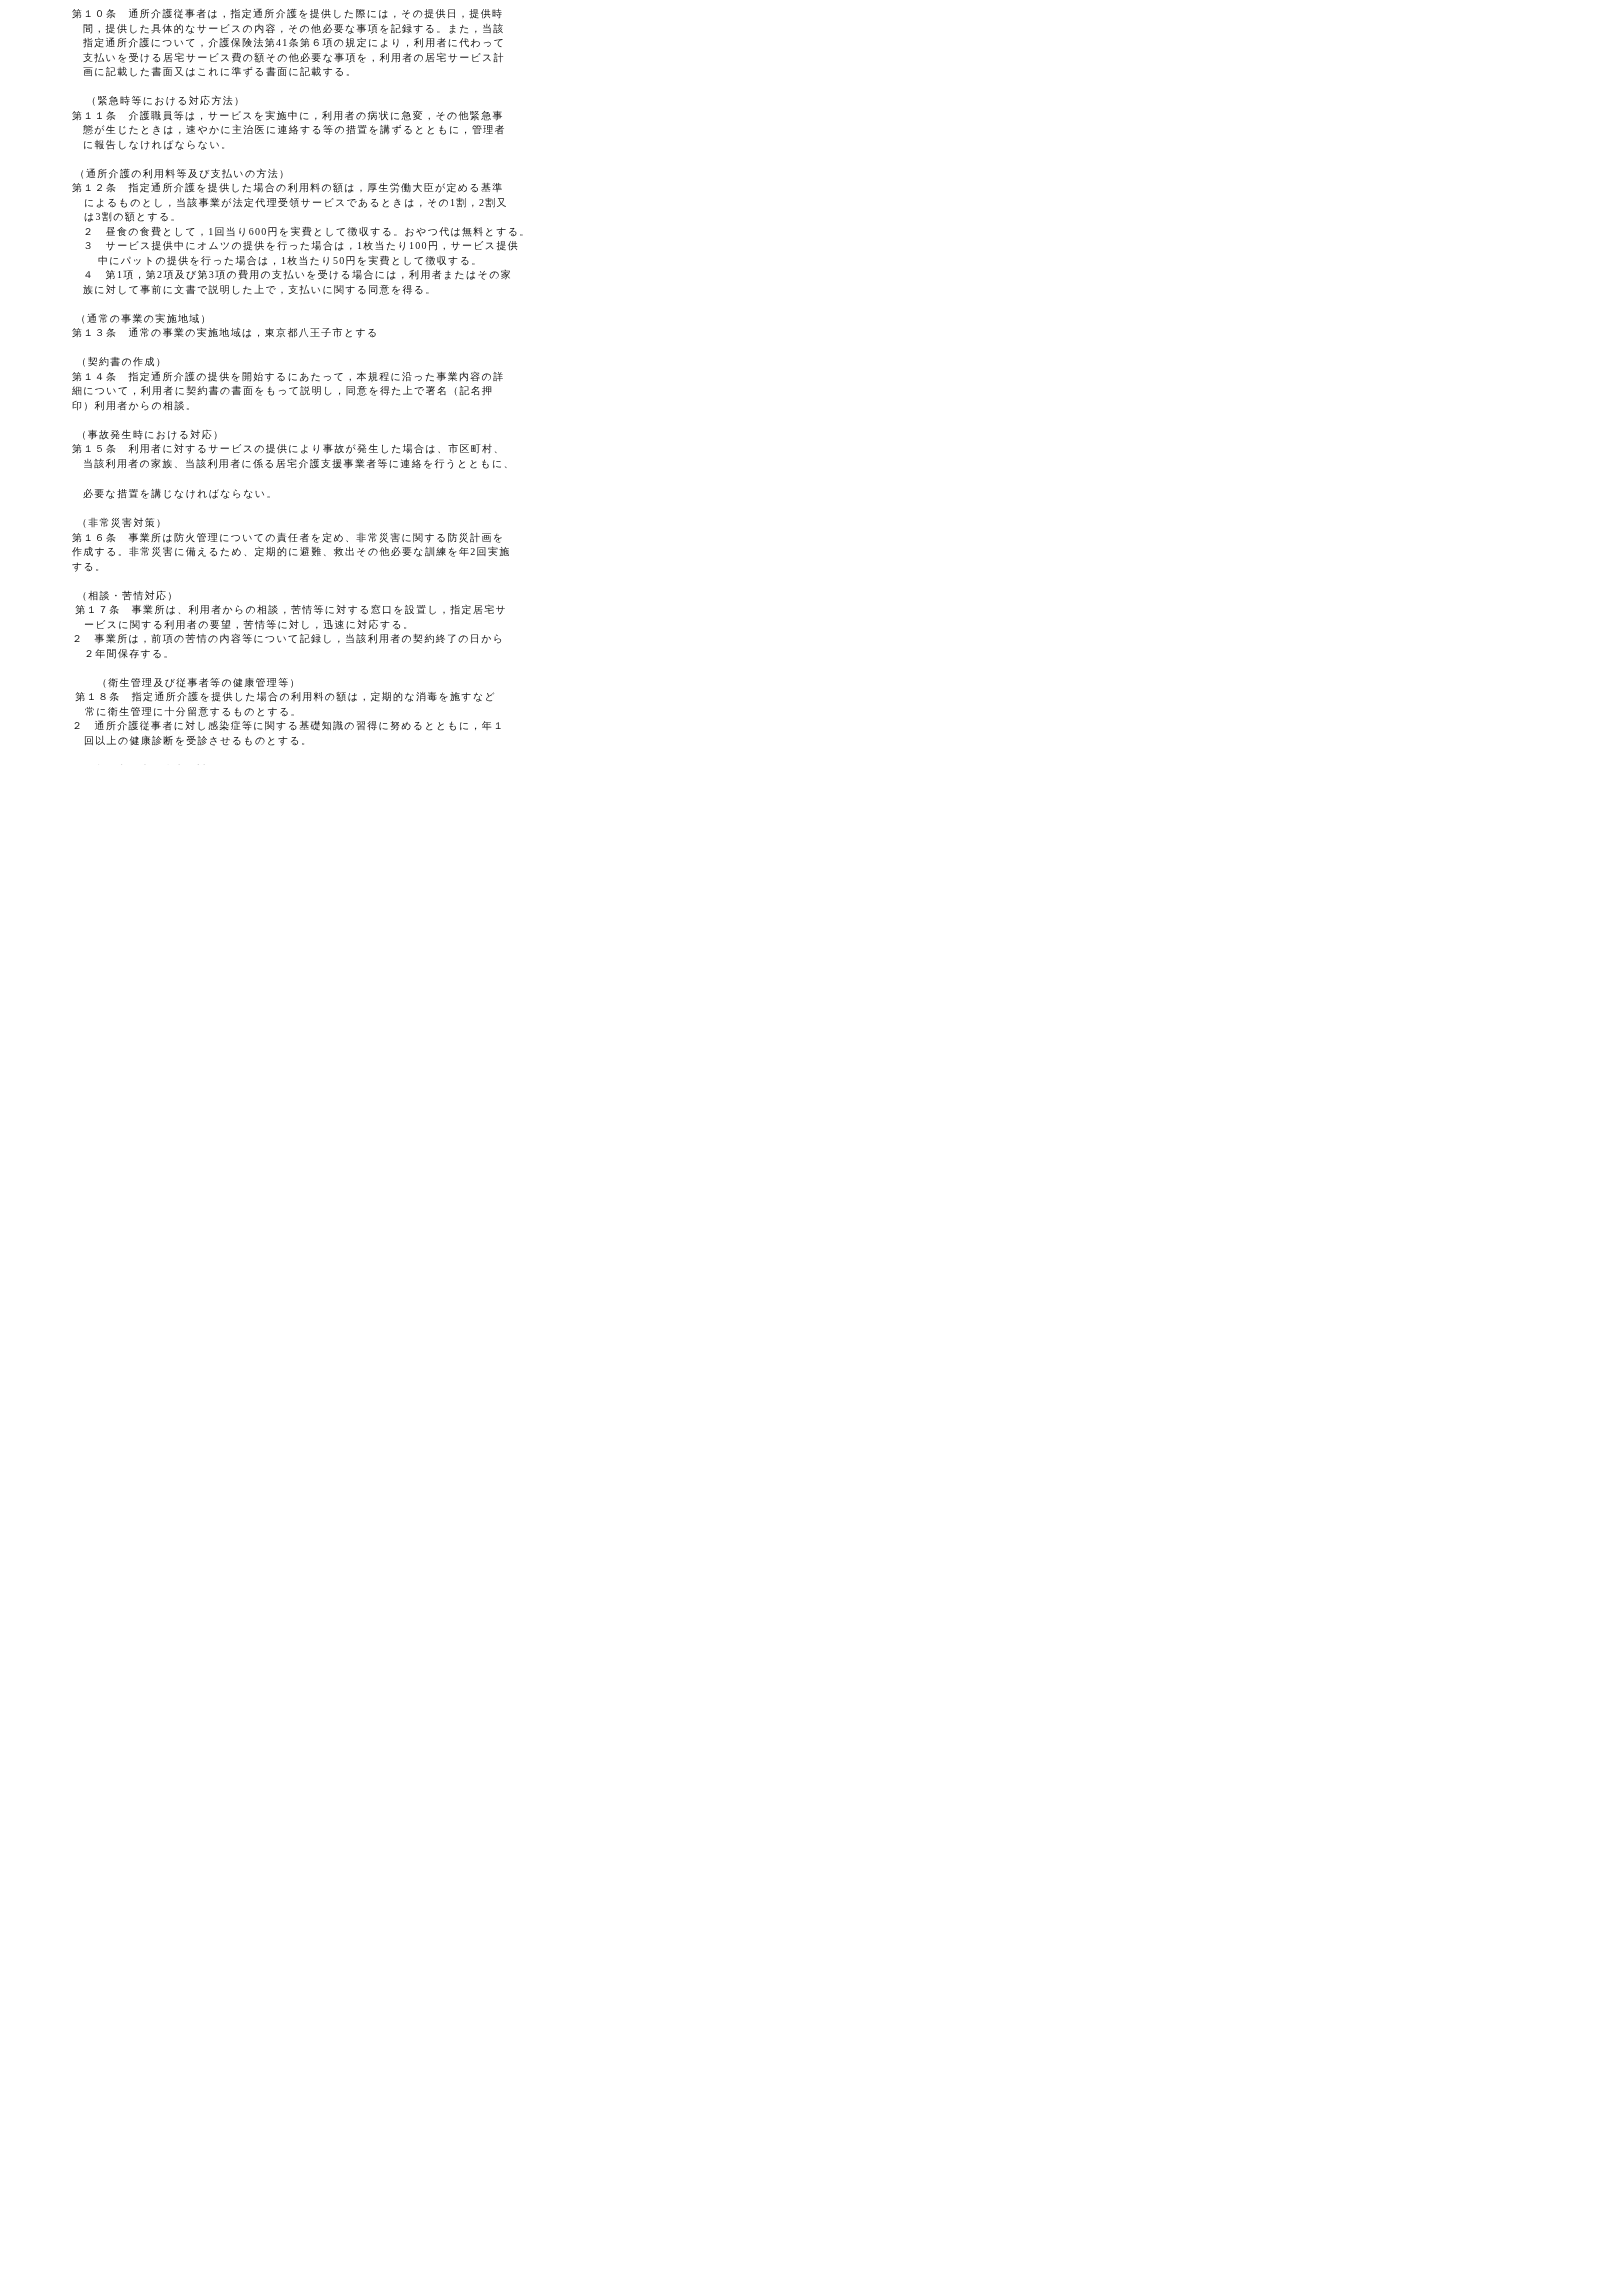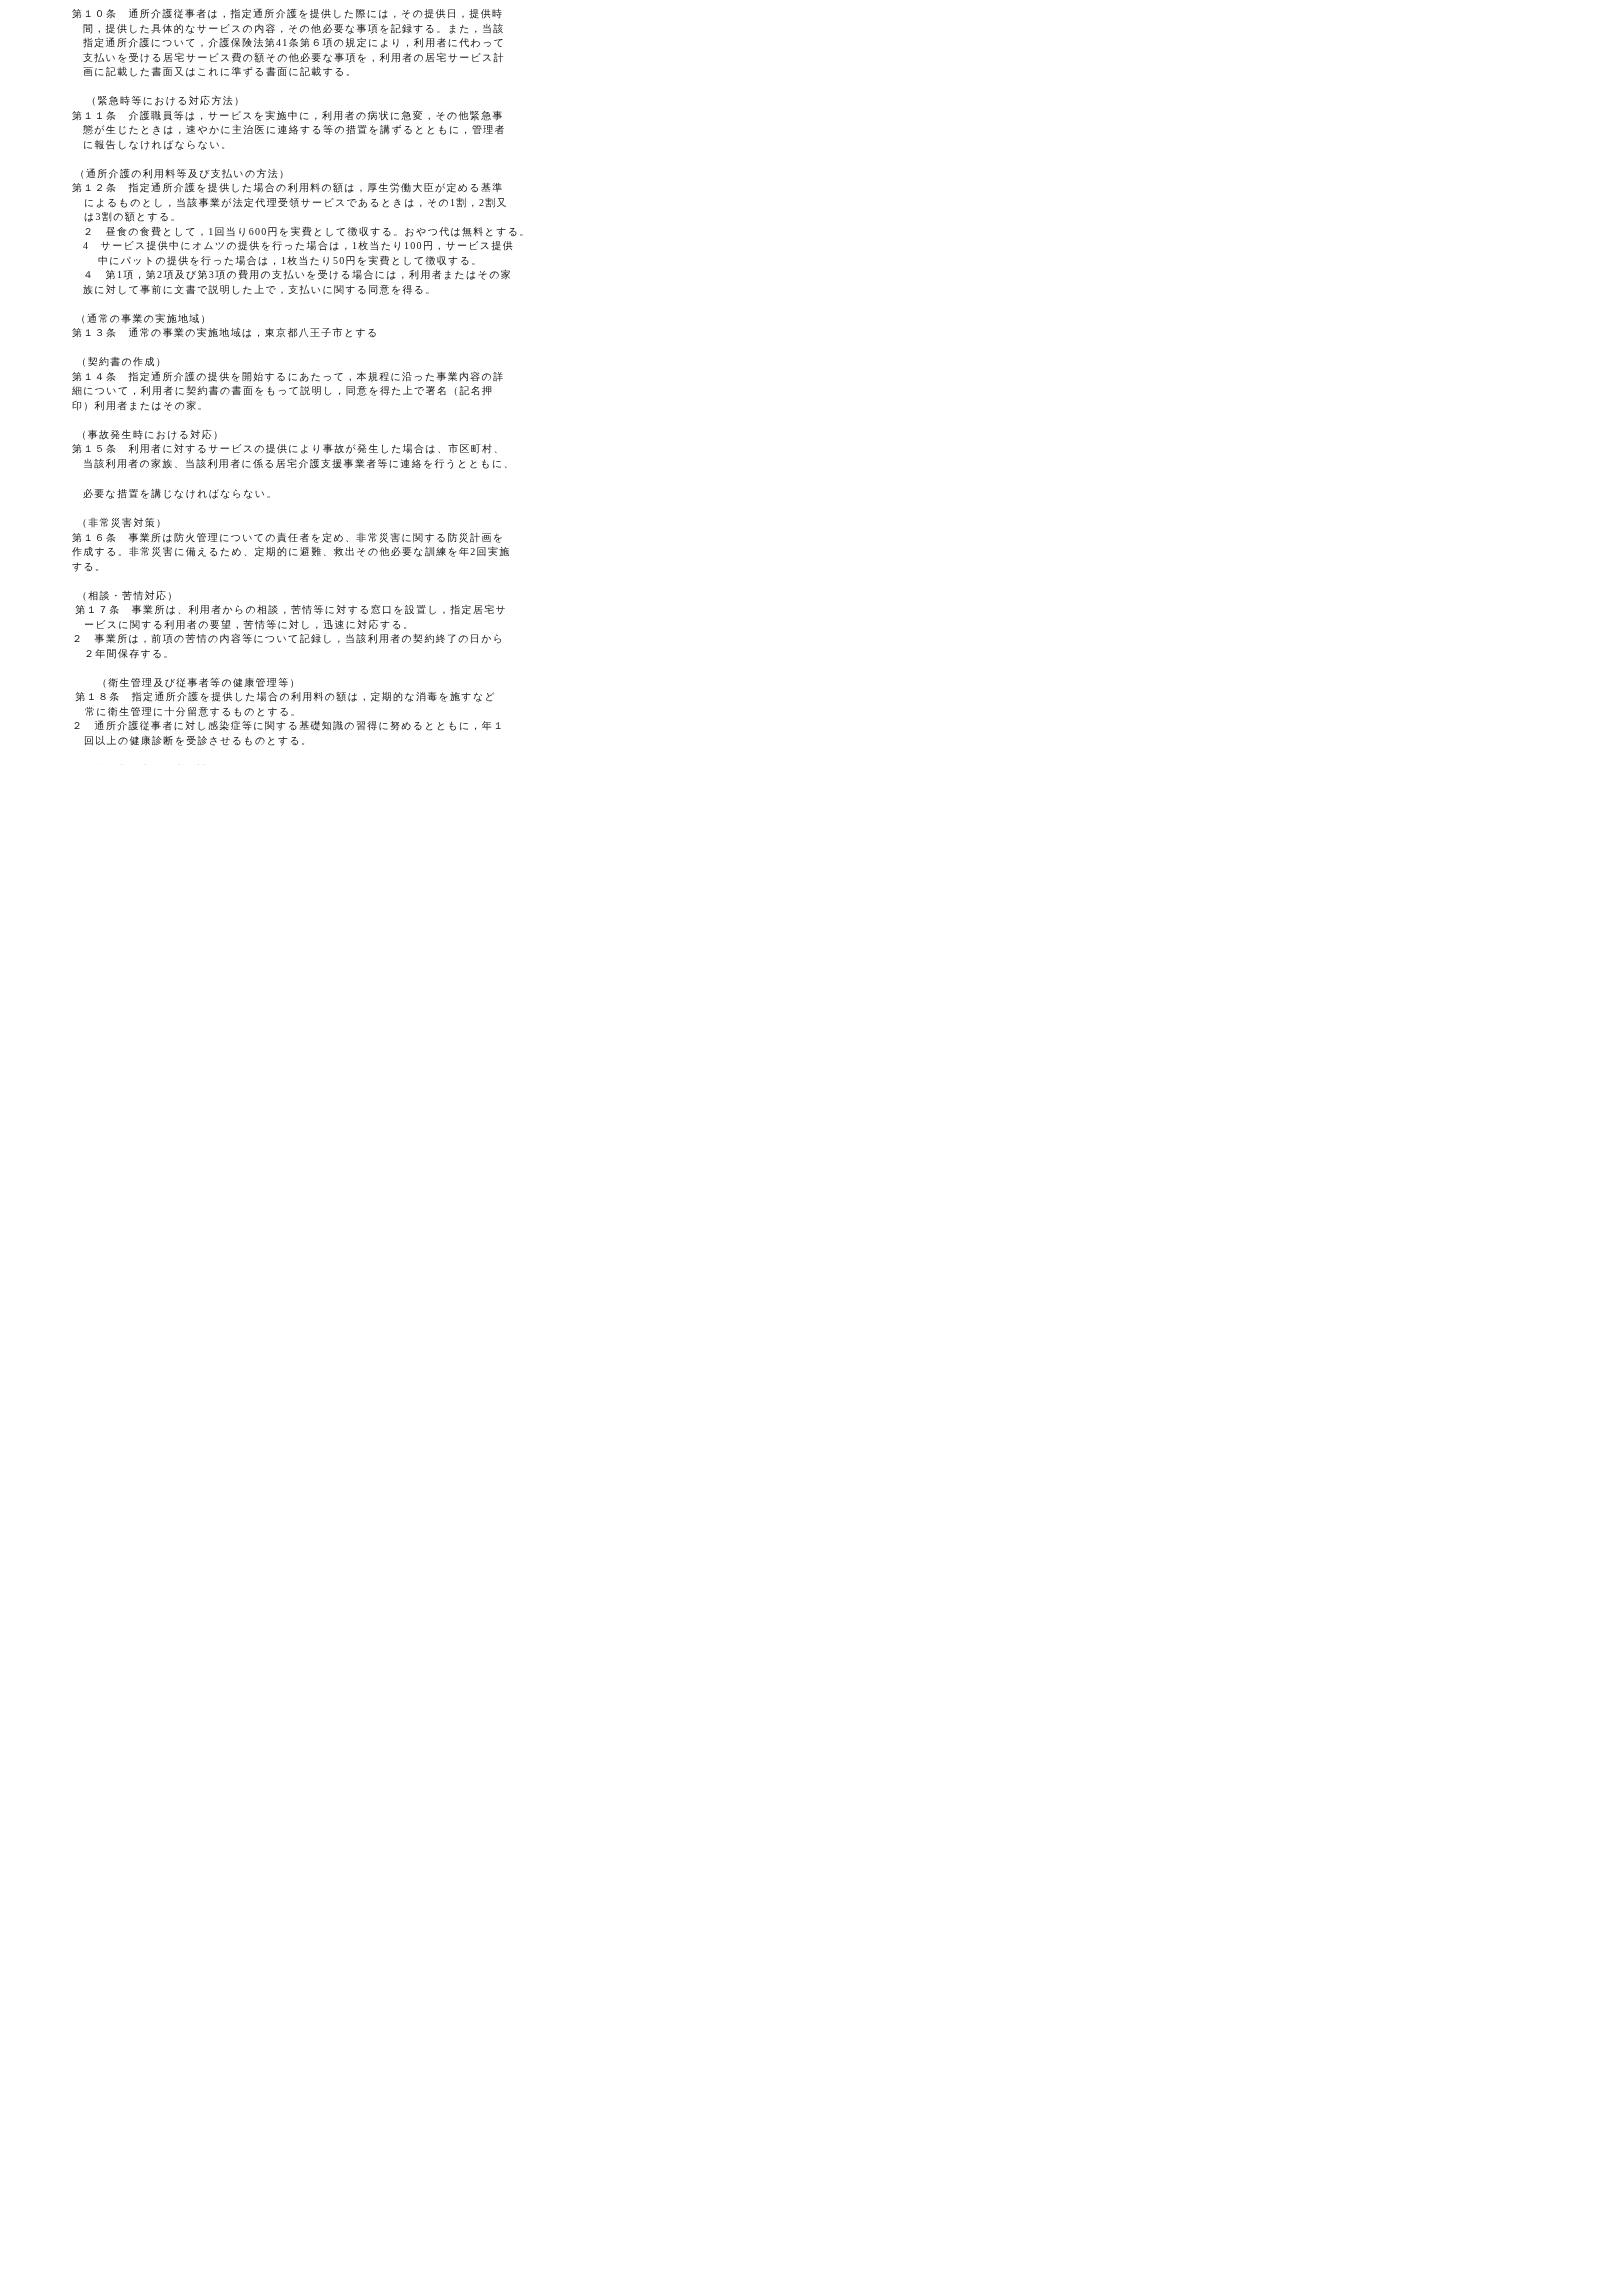--- a/index.html
+++ b/index.html
@@ -43,32 +43,32 @@
     <div class="line" style="padding-left: 14.2px;">（緊急時等における対応方法）</div>
     <div class="line">第１１条　介護職員等は，サービスを実施中に，利用者の病状に急変，その他緊急事</div>
     <div class="line" style="padding-left: 11px;">態が生じたときは，速やかに主治医に連絡する等の措置を講ずるとともに，管理者</div>
     <div class="line" style="padding-left: 11px;">に報告しなければならない。</div>
     <div class="line">&nbsp;</div>
     <div class="line" style="padding-left: 2.7px;">（通所介護の利用料等及び支払いの方法）</div>
     <div class="line">第１２条　指定通所介護を提供した場合の利用料の額は，厚生労働大臣が定める基準</div>
     <div class="line" style="padding-left: 12px;">によるものとし，当該事業が法定代理受領サービスであるときは，その1割，2割又</div>
     <div class="line" style="padding-left: 12px;">は3割の額とする。</div>
     <div class="line" style="padding-left: 11px;">２　昼食の食費として，1回当り600円を実費として徴収する。おやつ代は無料とする。</div>
-    <div class="line" style="padding-left: 11px;">4　サービス提供中にオムツの提供を行った場合は，1枚当たり100円，サービス提供</div>
+    <div class="line" style="padding-left: 11px;">３　サービス提供中にオムツの提供を行った場合は，1枚当たり100円，サービス提供</div>
     <div class="line" style="padding-left: 26px;">中にパットの提供を行った場合は，1枚当たり50円を実費として徴収する。</div>
     <div class="line" style="padding-left: 11px;">４　第1項，第2項及び第3項の費用の支払いを受ける場合には，利用者またはその家</div>
     <div class="line" style="padding-left: 11px;">族に対して事前に文書で説明した上で，支払いに関する同意を得る。</div>
     <div class="line">&nbsp;</div>
     <div class="line" style="padding-left: 3.8px;">（通常の事業の実施地域）</div>
     <div class="line">第１３条　通常の事業の実施地域は，東京都八王子市とする</div>
     <div class="line">&nbsp;</div>
     <div class="line" style="padding-left: 4.4px;">（契約書の作成）</div>
     <div class="line">第１４条　指定通所介護の提供を開始するにあたって，本規程に沿った事業内容の詳</div>
     <div class="line">細について，利用者に契約書の書面をもって説明し，同意を得た上で署名（記名押</div>
-    <div class="line">印）利用者またはその家。</div>
+    <div class="line">印）利用者からの相談。</div>
     <div class="line">&nbsp;</div>
     <div class="line" style="padding-left: 4.4px;">（事故発生時における対応）</div>
     <div class="line">第１５条　利用者に対するサービスの提供により事故が発生した場合は、市区町村、</div>
     <div class="line" style="padding-left: 11px;">当該利用者の家族、当該利用者に係る居宅介護支援事業者等に連絡を行うとともに、</div>
     <div class="line" style="padding-left: 11px; margin-top: 16px;">必要な措置を講じなければならない。</div>
     <div class="line">&nbsp;</div>
     <div class="line" style="padding-left: 4.9px;">（非常災害対策）</div>
     <div class="line">第１６条　事業所は防火管理についての責任者を定め、非常災害に関する防災計画を</div>
     <div class="line">作成する。非常災害に備えるため、定期的に避難、救出その他必要な訓練を年2回実施</div>
     <div class="line">する。</div>

